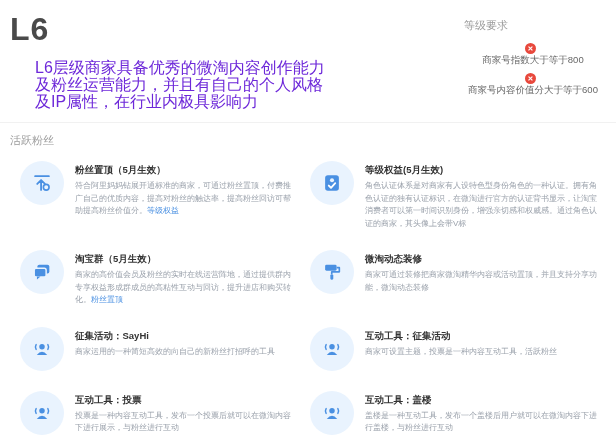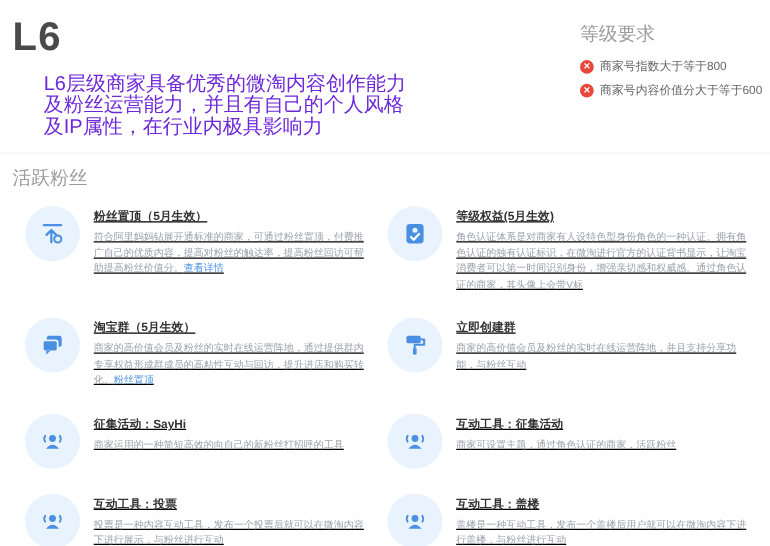--- a/index.html
+++ b/index.html
@@ -6,33 +6,33 @@
   html,body { background:#fff; }
   .page {
     position:relative; width:616px; height:437px; overflow:hidden;
     background:#fff; font-family:"Liberation Sans", sans-serif;
   }
   
   .top { display:flex; justify-content:space-between; padding:12px 14px 0 10px; }
   .level-big { font-size:32px; font-weight:700; color:#4a4a4a; letter-spacing:1px; line-height:1.1; }
   .level-desc { margin:12px 0 0 25px; width:292px; font-size:16px; line-height:17px; color:#6d28d9; }
   .req { width:138px; padding-top:6px; }
-  .sec-title { font-size:15px; color:#9b9b9b; }
+  .sec-title { font-size:11px; color:#9b9b9b; }
   .req ul { list-style:none; margin-top:10px; }
-  .req li { display:flex; align-items:center; margin-bottom:6px; white-space:nowrap; }
+  .req li { display:flex; align-items:center; margin-bottom:6px; white-space:nowrap;flex-direction:column; }
   .x-icon {
     width:11px; height:11px; border-radius:50%; background:#e8483c; color:#fff;
     font-size:7px; line-height:11px; text-align:center; font-weight:700; flex:none; margin-right:5px;
   }
   .req-text { font-size:9.5px; color:#666; }
   .divider { border-top:1px solid #f1f1f1; margin-top:12px; }
   
   .benefits { padding:10px 0 0 10px; }
   .grid { display:grid; grid-template-columns:290px 1fr; margin-top:13px; padding-left:10px; }
-  .item { display:flex; margin-bottom:20px; padding-right:16px;text-decoration:underline; }
+  .item { display:flex; margin-bottom:20px; padding-right:16px; }
   .circle {
     width:44px; height:44px; border-radius:50%; background:#e9f3fe; flex:none;
     display:flex; align-items:center; justify-content:center; margin-right:11px;
   }
   .txt { padding-top:2px; }
   .b-title { font-size:9.5px; font-weight:700; color:#333; line-height:14px; }
   .b-desc { margin-top:3px; font-size:8px; line-height:12.5px; color:#9aa1ab; }
   .lnk { color:#4a90e2; text-decoration:none; cursor:pointer; }
 </style>
 </head>
@@ -70,21 +70,21 @@
       <div class="item">
         <span class="circle">
           <svg viewBox="0 0 24 24" width="22" height="22">
             <path d="M4.5 4.5h15" stroke="#4a90e2" stroke-width="2" stroke-linecap="round" fill="none"></path>
             <path d="M11 19.5V9.2M6.8 13 11 8.8 15.2 13" stroke="#4a90e2" stroke-width="2" fill="none" stroke-linecap="round" stroke-linejoin="round"></path>
             <circle cx="16.6" cy="16.6" r="3.1" fill="#e9f3fe" stroke="#4a90e2" stroke-width="1.8"></circle>
           </svg>
         </span>
         <div class="txt">
           <div class="b-title">粉丝置顶（5月生效）</div>
-          <div class="b-desc"><span>符合阿里妈妈钻展开通标准的商家，可通过粉丝置顶，付费推广自己的优质内容，提高对粉丝的触达率，提高粉丝回访可帮助提高粉丝价值分。</span><a class="lnk">查看详情</a></div>
+          <div class="b-desc"><span>符合阿里妈妈钻展开通标准的商家，可通过粉丝置顶，付费推广自己的优质内容，提高对粉丝的触达率，提高粉丝回访可帮助提高粉丝价值分。</span><a class="lnk">等级权益</a></div>
         </div>
       </div>
 
       <div class="item">
         <span class="circle">
           <svg viewBox="0 0 24 24" width="22" height="22">
             <rect x="4.5" y="3.5" width="15" height="17" rx="3" fill="#4a90e2"></rect>
             <circle cx="12" cy="9" r="2.2" fill="#e9f3fe"></circle>
             <path d="M8.5 14.8l2.4 2.4 4.6-5" stroke="#fff" stroke-width="2" fill="none" stroke-linecap="round" stroke-linejoin="round"></path>
           </svg>
@@ -111,22 +111,22 @@
 
       <div class="item">
         <span class="circle">
           <svg viewBox="0 0 24 24" width="22" height="22">
             <rect x="4.5" y="4" width="12.5" height="6.5" rx="1.5" fill="#4a90e2"></rect>
             <path d="M17 7.2h3v4.6h-8.3v3" stroke="#4a90e2" stroke-width="1.8" fill="none" stroke-linejoin="round"></path>
             <rect x="10.2" y="14.6" width="3.2" height="5.8" rx="1.2" fill="#4a90e2"></rect>
           </svg>
         </span>
         <div class="txt">
-          <div class="b-title">立即创建群</div>
-          <div class="b-desc"><span>商家的高价值会员及粉丝的实时在线运营阵地，并且支持分享功能，与粉丝互动</span><a class="lnk"></a></div>
+          <div class="b-title">微淘动态装修</div>
+          <div class="b-desc"><span>商家可通过装修把商家微淘精华内容或活动置顶，并且支持分享功能，微淘动态装修</span><a class="lnk"></a></div>
         </div>
       </div>
 
       <div class="item">
         <span class="circle">
           <svg viewBox="0 0 24 24" width="22" height="22">
             <circle cx="12" cy="9.6" r="3" fill="#4a90e2"></circle>
             <path d="M6.3 18.6q5.7-7.2 11.4 0z" fill="#4a90e2"></path>
             <path d="M5.6 7.2q-1.6 2.6 0 5.2" stroke="#4a90e2" stroke-width="1.6" fill="none" stroke-linecap="round"></path>
             <path d="M18.4 7.2q1.6 2.6 0 5.2" stroke="#4a90e2" stroke-width="1.6" fill="none" stroke-linecap="round"></path>
@@ -142,21 +142,21 @@
         <span class="circle">
           <svg viewBox="0 0 24 24" width="22" height="22">
             <circle cx="12" cy="9.6" r="3" fill="#4a90e2"></circle>
             <path d="M6.3 18.6q5.7-7.2 11.4 0z" fill="#4a90e2"></path>
             <path d="M5.6 7.2q-1.6 2.6 0 5.2" stroke="#4a90e2" stroke-width="1.6" fill="none" stroke-linecap="round"></path>
             <path d="M18.4 7.2q1.6 2.6 0 5.2" stroke="#4a90e2" stroke-width="1.6" fill="none" stroke-linecap="round"></path>
           </svg>
         </span>
         <div class="txt">
           <div class="b-title">互动工具：征集活动</div>
-          <div class="b-desc"><span>商家可设置主题，通过角色认证的商家，活跃粉丝</span><a class="lnk"></a></div>
+          <div class="b-desc"><span>商家可设置主题，投票是一种内容互动工具，活跃粉丝</span><a class="lnk"></a></div>
         </div>
       </div>
 
       <div class="item">
         <span class="circle">
           <svg viewBox="0 0 24 24" width="22" height="22">
             <circle cx="12" cy="9.6" r="3" fill="#4a90e2"></circle>
             <path d="M6.3 18.6q5.7-7.2 11.4 0z" fill="#4a90e2"></path>
             <path d="M5.6 7.2q-1.6 2.6 0 5.2" stroke="#4a90e2" stroke-width="1.6" fill="none" stroke-linecap="round"></path>
             <path d="M18.4 7.2q1.6 2.6 0 5.2" stroke="#4a90e2" stroke-width="1.6" fill="none" stroke-linecap="round"></path>

